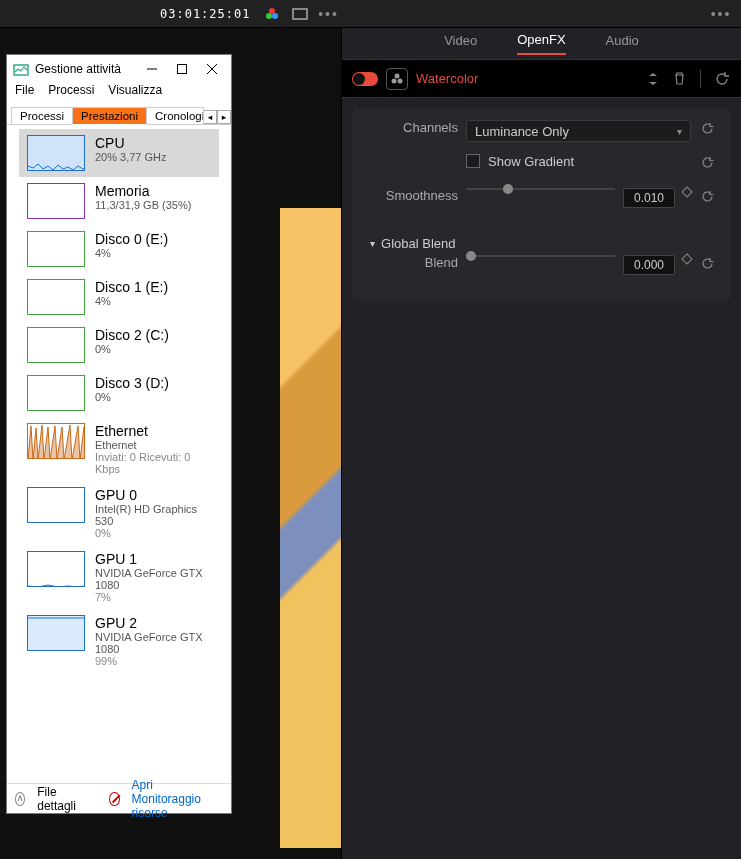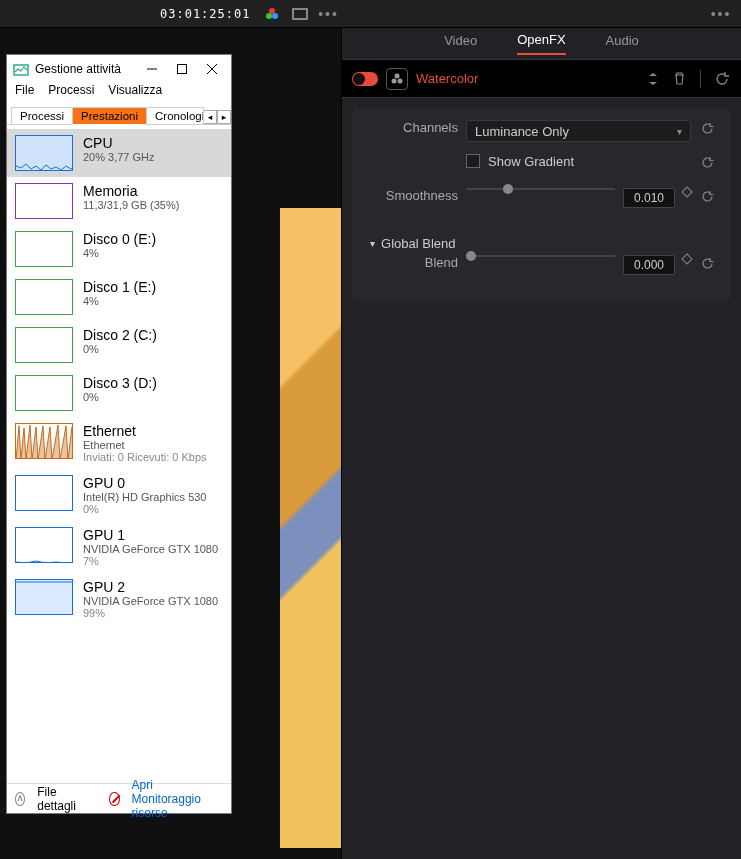--- a/index.html
+++ b/index.html
@@ -55,21 +55,21 @@
   .tm-titletext { flex:1; font-size:12px;}
   .win-btn{width:30px;height:22px;display:flex;align-items:center;justify-content:center;cursor:pointer;}
   .tm-menu { height:20px; display:flex; gap:14px; padding:0 8px; font-size:12px;}
   .tm-menu span{cursor:pointer;}
   .tm-tabs { height:22px; display:flex; align-items:flex-end; border-bottom:1px solid #ccc; position:relative;padding-left:4px;}
   .tm-tab { padding:2px 8px; border:1px solid #ccc; border-bottom:none; background:#fff; font-size:11.5px; cursor:pointer; margin-right:-1px; position:relative; white-space:nowrap;}
   .tm-tab.active { background:#f97316; z-index:2; border-bottom:1px solid #fff; margin-bottom:-1px;}
   .tab-arrows{margin-left:auto;display:flex;}
   .tab-arrow{width:14px;height:14px;border:1px solid #aaa;display:flex;align-items:center;justify-content:center;font-size:9px;cursor:pointer;}
 
-  .tm-list{flex:1; overflow:hidden; padding:4px 0;}
+  .tm-list{flex:1; overflow:hidden; padding:4px 12px;}
   .perf-item{display:flex; gap:10px; padding:6px 8px; align-items:flex-start; cursor:pointer;}
   .perf-item.selected{background:#d8d8d8;}
   .perf-graph{width:58px;height:36px;border:1px solid; position:relative;flex-shrink:0; overflow:hidden;}
   .perf-text .t1{font-size:14px;}
   .perf-text .t2{font-size:11px;color:#555;}
   .perf-text .t3{font-size:11px;color:#888;}
   .eth-net polyline{stroke:#c96a1a;stroke-width:1;fill:rgba(201,106,26,0.4);}
 
   .tm-footer{height:30px;border-top:1px solid #ddd;display:flex;align-items:center;padding:0 8px;gap:12px;font-size:12px;}
   .foot-ico{width:14px;height:14px;border:1px solid #888;border-radius:50%;display:flex;align-items:center;justify-content:center;font-size:10px;color:#555;}

